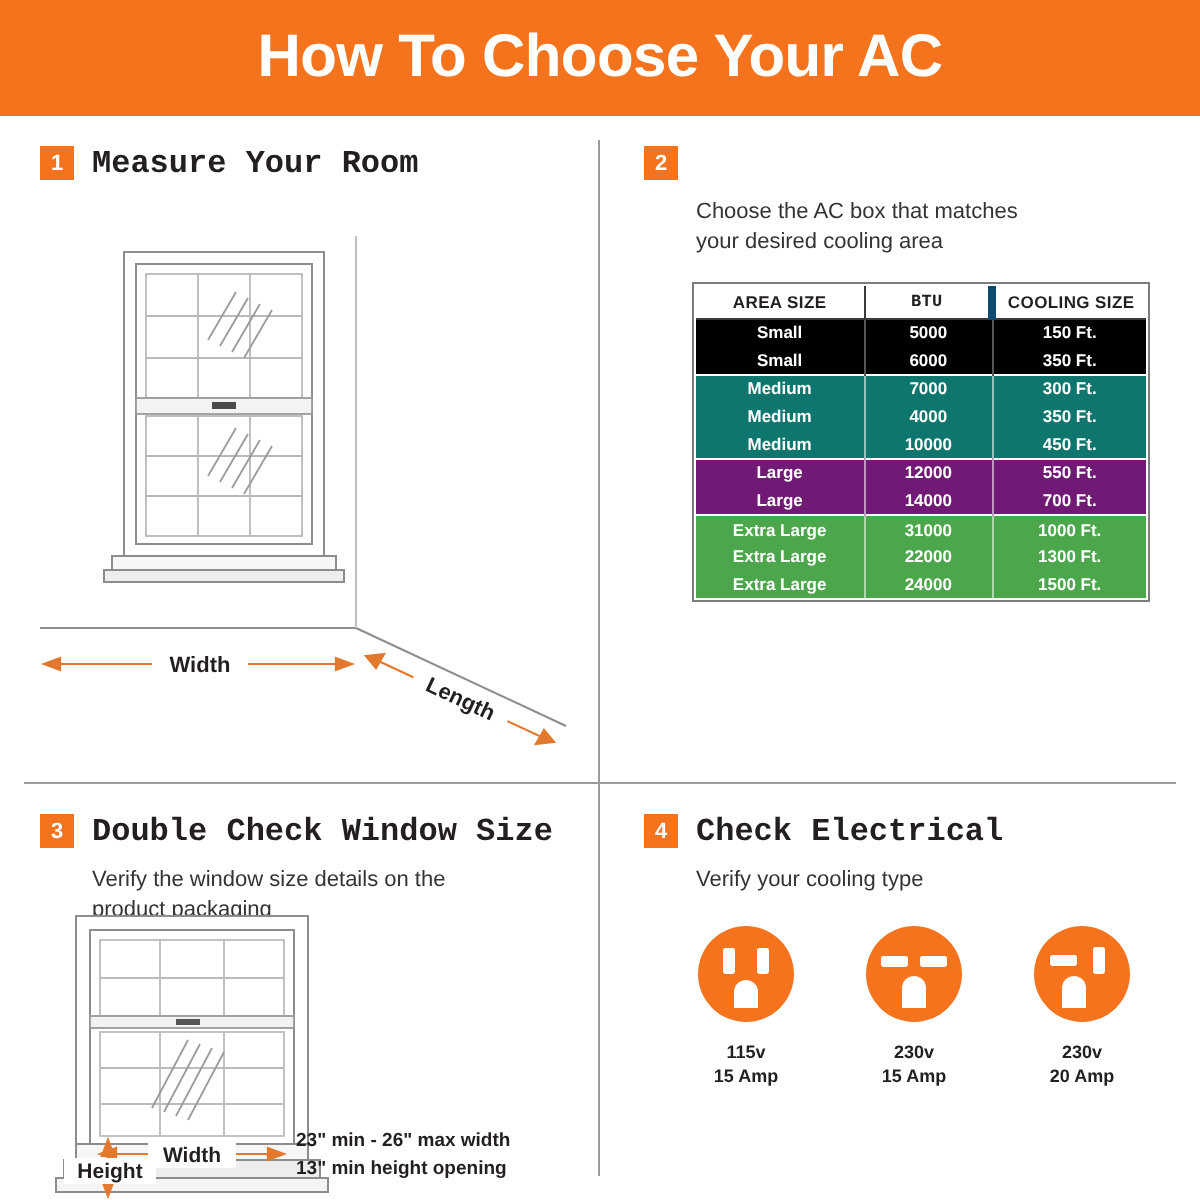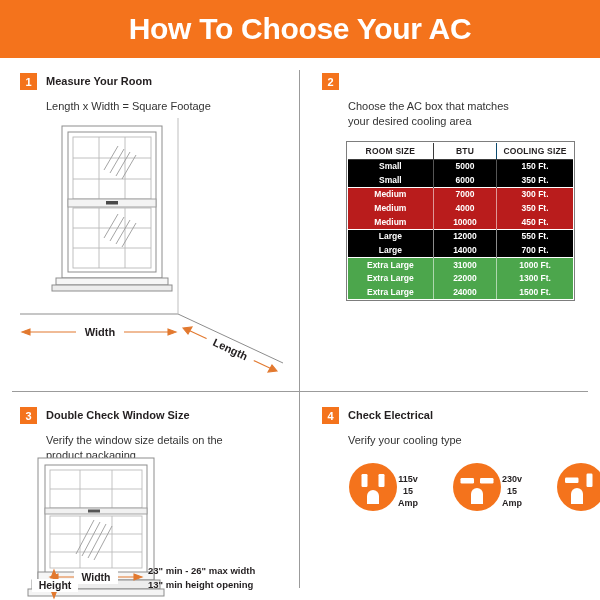--- a/index.html
+++ b/index.html
@@ -50,62 +50,62 @@
   
   .step-head{display:flex;align-items:center;gap:9px;padding-left:20px;padding-top:15px;}
   .q2 .step-head,.q4 .step-head{padding-left:22px;}
   .step-num{
     width:17px;height:17px;
     background:#f4731c;color:#ffffff;
     font-size:11px;font-weight:bold;
     display:flex;align-items:center;justify-content:center;
     flex:0 0 auto;
   }
-  .step-title{font-size:11px;font-weight:bold;color:#231f20;line-height:1;}
+  .step-title{font-size:16px;font-weight:bold;color:#231f20;line-height:1;font-family:Liberation Mono, monospace;}
   .step-sub{
     font-size:11px;color:#333333;line-height:1.35;
     padding-left:46px;padding-top:9px;
   }
   .q2 .step-sub,.q4 .step-sub{padding-left:48px;}
 
   
   .table-wrap{margin:12px 0 0 46px;width:225px;border:1px solid #7d7d7d;background:#fff;padding:1px;}
   table.btu{border-collapse:collapse;width:100%;font-size:8.5px;font-weight:bold;table-layout:fixed;}
   table.btu th{
     background:#ffffff;color:#231f20;
     font-size:8.5px;font-weight:bold;
     padding:3px 0;text-align:center;
     border-bottom:1px solid #3a3a3a;
     letter-spacing:0.2px;
   }
   table.btu th.c1{border-right:1px solid #3a3a3a;}
-  table.btu th.c2{border-right:1px solid #0c4a6e;}
+  table.btu th.c2{border-right:4px solid #0c4a6e;font-family:Liberation Mono, monospace;}
   table.btu td{
     padding:1.5px 0;text-align:center;color:#ffffff;
     font-size:8.5px;font-weight:bold;line-height:1.25;
   }
   table.btu td.c1{border-right:1px solid rgba(255,255,255,.55);}
   table.btu td.c2{border-right:1px solid rgba(255,255,255,.55);}
   tr.r-black td{background:#000000;}
   tr.r-black td.c1,tr.r-black td.c2{border-right-color:#555;margin-top:32px;}
-  tr.r-blue td{background:#b91c1c;}
-  tr.r-purple td{background:#000000;}
+  tr.r-blue td{background:#0f766e;}
+  tr.r-purple td{background:#701a75;}
   tr.r-green td{background:#4ca64c;}
   tr.sep-top td{border-top:1px solid #ffffff;}
 
   
   .draw{position:absolute;}
   svg{display:block;overflow:visible;}
 
   
   .outlets{
     display:flex;justify-content:flex-start;gap:34px;
     padding-left:48px;padding-top:14px;
   }
-  .outlet{display:flex;align-items:center;}
+  .outlet{display:flex;flex-direction:column;align-items:center;}
   .outlet-label{
     margin-top:8px;text-align:center;font-size:9px;font-weight:bold;
     color:#231f20;line-height:1.35;
   }
   .dimtext{
     position:absolute;font-size:9.5px;font-weight:bold;color:#231f20;line-height:1.45;
   }
 </style>
 </head>
 <body>
@@ -118,21 +118,20 @@
 
   <div class="grid">
     <div class="vline"></div>
     <div class="hline"></div>
 
     <div class="quad q1">
       <div class="step-head">
         <div class="step-num">1</div>
         <div class="step-title">Measure Your Room</div>
       </div>
-      <div class="step-sub">Length x Width = Square Footage</div>
 
       <div class="draw" style="left:0;top:60px;">
         <svg width="299" height="265" viewBox="0 0 299 265">
           <g stroke="#8d8d8d" stroke-width="1" fill="none">
 
             <line x1="20" y1="196" x2="178" y2="196"></line>
             <line x1="178" y1="196" x2="283" y2="245"></line>
             <line x1="178" y1="0" x2="178" y2="196" stroke="#bfbfbf"></line>
           </g>
 
@@ -197,21 +196,21 @@
       <div class="step-head">
         <div class="step-num">2</div>
       </div>
       <div class="step-sub" style="white-space:pre-line;">Choose the AC box that matches
 your desired cooling area</div>
 
       <div class="table-wrap">
         <table class="btu">
           <thead>
             <tr>
-              <th class="c1" style="width:38%">ROOM SIZE</th>
+              <th class="c1" style="width:38%">AREA SIZE</th>
               <th class="c2" style="width:28%">BTU</th>
               <th style="width:34%">COOLING SIZE</th>
             </tr>
           </thead>
           <tbody>
               <tr class="r-black">
                 <td class="c1">Small</td>
                 <td class="c2">5000</td>
                 <td>150 Ft.</td>
               </tr>

